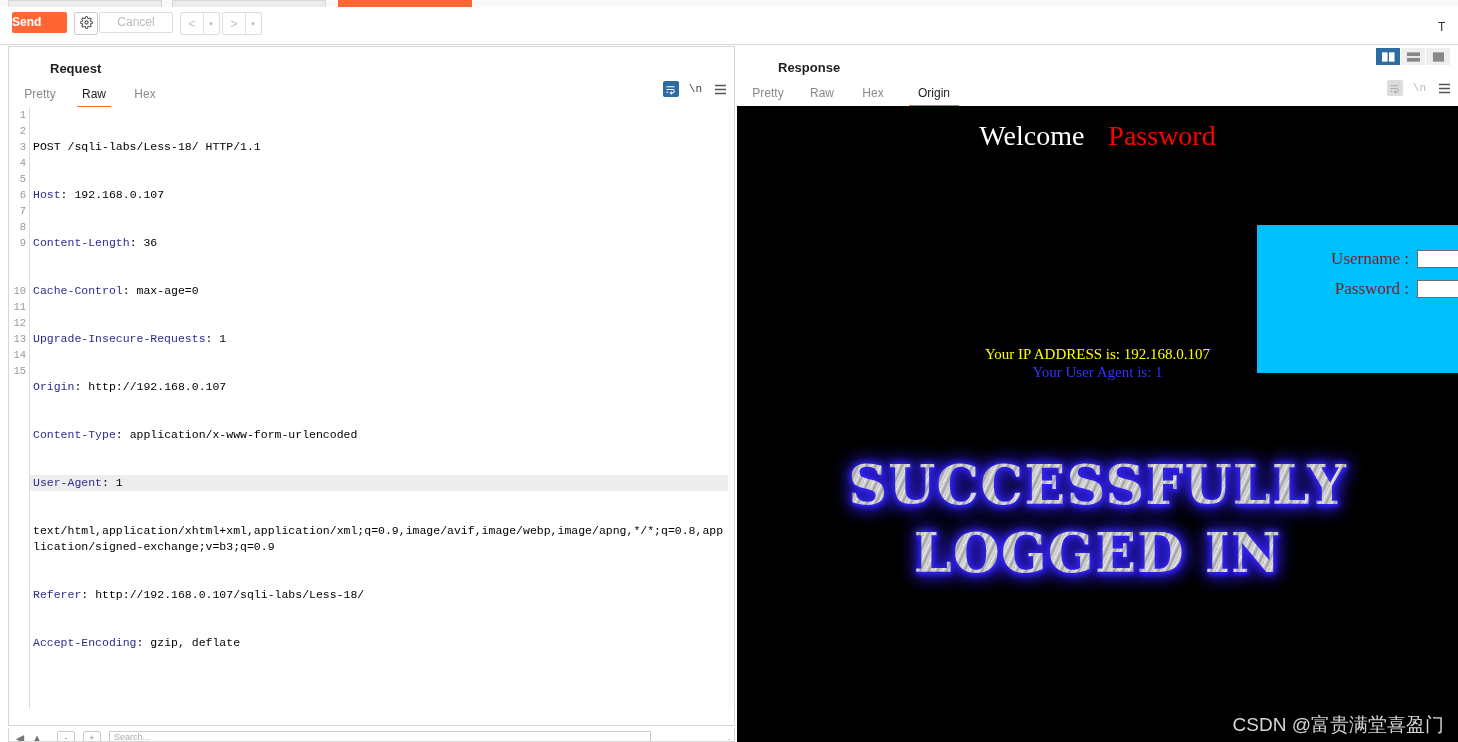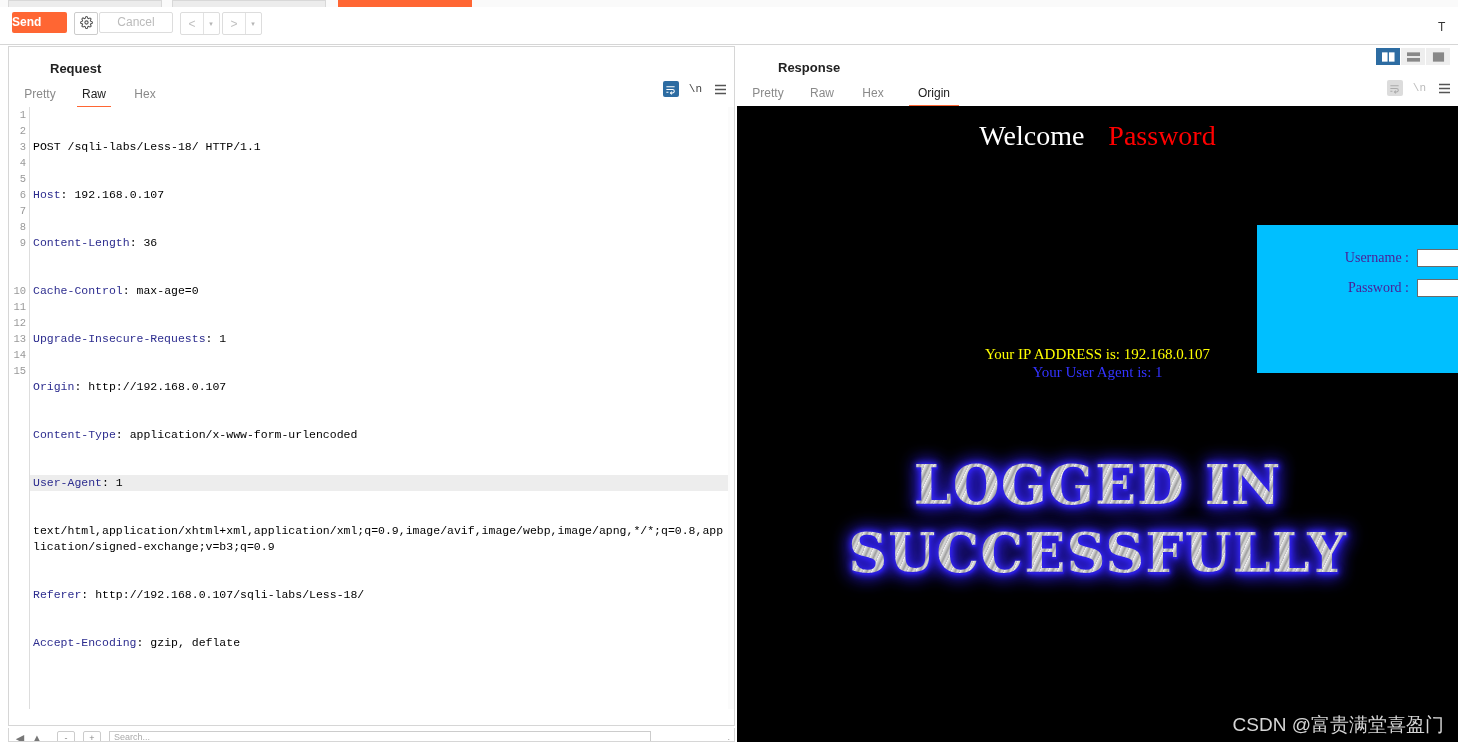--- a/index.html
+++ b/index.html
@@ -152,21 +152,21 @@
 
   .login-box {
     position: absolute; left: 520px; top: 119px; width: 220px; height: 148px;
     background: #00bfff;
   }
   .lb-row { position: absolute; display: flex; align-items: center; }
   .lb-row.r1 { top: 24px; left: 0; }
   .lb-row.r2 { top: 54px; left: 0; }
   .lb-label {
     width: 152px; text-align: right; padding-right: 8px;
-    font-family: "Liberation Serif", serif; font-size: 14px; color: #4c1d95;
+    font-family: "Liberation Serif", serif; font-size: 17px; color: #7f1d1d;
   }
   .lb-input {
     width: 90px; height: 18px; background: #ffffff;
     border: 1px solid #6b6b6b; box-sizing: border-box;
   }
 
   .ip-line {
     position: absolute; top: 240px; left: 0; width: 721px; text-align: center;
     font-family: "Liberation Serif", serif; font-size: 15px; color: #ffff00;
   }
@@ -400,22 +400,22 @@
         <div class="lb-row r2">
           <div class="lb-label">Password :</div>
           <div class="lb-input" title=""></div>
         </div>
       </div>
 
       <div class="ip-line">Your IP ADDRESS is: 192.168.0.107</div>
       <div class="ua-line">Your User Agent is: 1</div>
 
       <div class="banner">
+        <div class="banner-line">SUCCESSFULLY</div>
         <div class="banner-line">LOGGED IN</div>
-        <div class="banner-line">SUCCESSFULLY</div>
       </div>
 
       <div class="watermark">CSDN @富贵满堂喜盈门</div>
     </div>
 
   </div>
 
 </div>
 
 </body></html>

